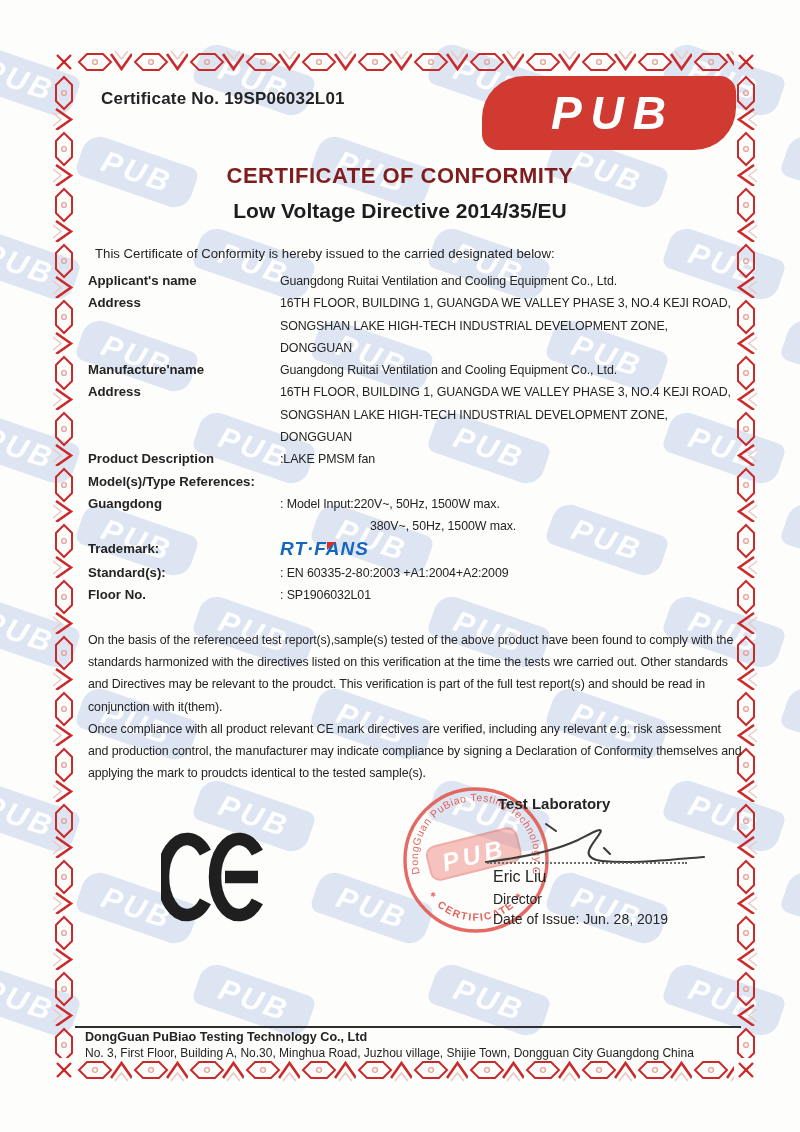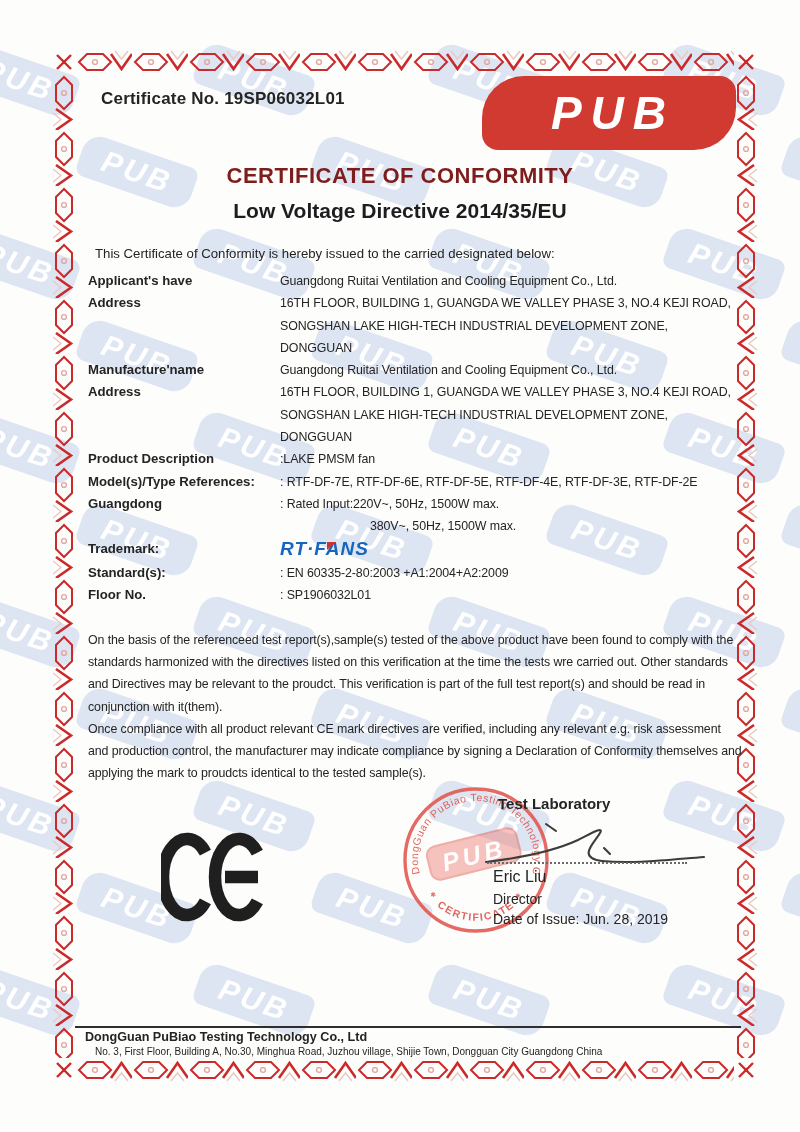--- a/index.html
+++ b/index.html
@@ -54,21 +54,21 @@
   .ce-svg{position:absolute;z-index:2;left:161px;top:832px;}
   .stamp-svg{position:absolute;z-index:2;left:401px;top:785px;opacity:0.88;}
   .sig-svg{position:absolute;z-index:3;left:480px;top:818px;}
   .sig-line{position:absolute;z-index:3;left:487px;top:862px;width:200px;border-top:2px dotted #6a6a6a;}
   .signer-name{position:absolute;z-index:3;left:493px;top:868px;font-size:16px;}
   .signer-title{position:absolute;z-index:3;left:493px;top:891px;font-size:14px;}
   .issue-date{position:absolute;z-index:3;left:493px;top:911px;font-size:14px;}
   
   .footer-line{position:absolute;z-index:2;left:75px;top:1026px;width:666px;border-top:2px solid #2e2e2e;}
   .footer-company{position:absolute;z-index:2;left:85px;top:1030px;font-size:12.6px;font-weight:bold;}
-  .footer-address{position:absolute;z-index:2;left:95px;top:1046px;font-size:10px;}
+  .footer-address{position:absolute;z-index:2;left:85px;top:1046px;font-size:12px;}
 </style>
 </head>
 <body>
 
 <div class="page">
 
   <div id="watermarks" class="wm-layer">
       <div class="wm" style="left: -40px; top: 58px;">PUB</div>
       <div class="wm" style="left: 195px; top: 58px;">PUB</div>
       <div class="wm" style="left: 430px; top: 58px;">PUB</div>
@@ -165,47 +165,46 @@
   <div class="cert-no">Certificate No. 19SP06032L01</div>
   <div class="pub-logo">
     <span>PUB</span>
   </div>
   <div class="title">CERTIFICATE OF CONFORMITY</div>
   <div class="subtitle">Low Voltage Directive 2014/35/EU</div>
   <div class="intro">This Certificate of Conformity is hereby issued to the carried designated below:</div>
 
   <div class="fields">
     <div class="frow">
-      <div class="lbl">Applicant's have</div>
+      <div class="lbl">Applicant's name</div>
       <div class="val">Guangdong Ruitai Ventilation and Cooling Equipment Co., Ltd.</div>
     </div>
     <div class="frow">
       <div class="lbl">Address</div>
       <div class="val">16TH FLOOR, BUILDING 1, GUANGDA WE VALLEY PHASE 3, NO.4 KEJI ROAD, SONGSHAN LAKE HIGH-TECH INDUSTRIAL DEVELOPMENT ZONE, DONGGUAN</div>
     </div>
     <div class="frow">
       <div class="lbl">Manufacture'name</div>
       <div class="val">Guangdong Ruitai Ventilation and Cooling Equipment Co., Ltd.</div>
     </div>
     <div class="frow">
       <div class="lbl">Address</div>
       <div class="val">16TH FLOOR, BUILDING 1, GUANGDA WE VALLEY PHASE 3, NO.4 KEJI ROAD, SONGSHAN LAKE HIGH-TECH INDUSTRIAL DEVELOPMENT ZONE, DONGGUAN</div>
     </div>
     <div class="frow">
       <div class="lbl">Product Description</div>
       <div class="val">:LAKE PMSM fan</div>
     </div>
     <div class="frow">
       <div class="lbl">Model(s)/Type References:</div>
-      <div class="val">: RTF-DF-7E, RTF-DF-6E, RTF-DF-5E, RTF-DF-4E, RTF-DF-3E, RTF-DF-2E</div>
     </div>
     <div class="frow">
       <div class="lbl">Guangdong</div>
       <div class="val">
-        <div class="vline">: Rated Input:220V~, 50Hz, 1500W max.</div>
+        <div class="vline">: Model Input:220V~, 50Hz, 1500W max.</div>
         <div class="vline ind90">380V~, 50Hz, 1500W max.</div>
       </div>
     </div>
     <div class="frow">
       <div class="lbl">Trademark:</div>
       <div class="val">
         <span class="rt-wrap">
           <span class="rtfans">RT·FANS</span>
           <span class="rt-wedge"></span>
         </span>

